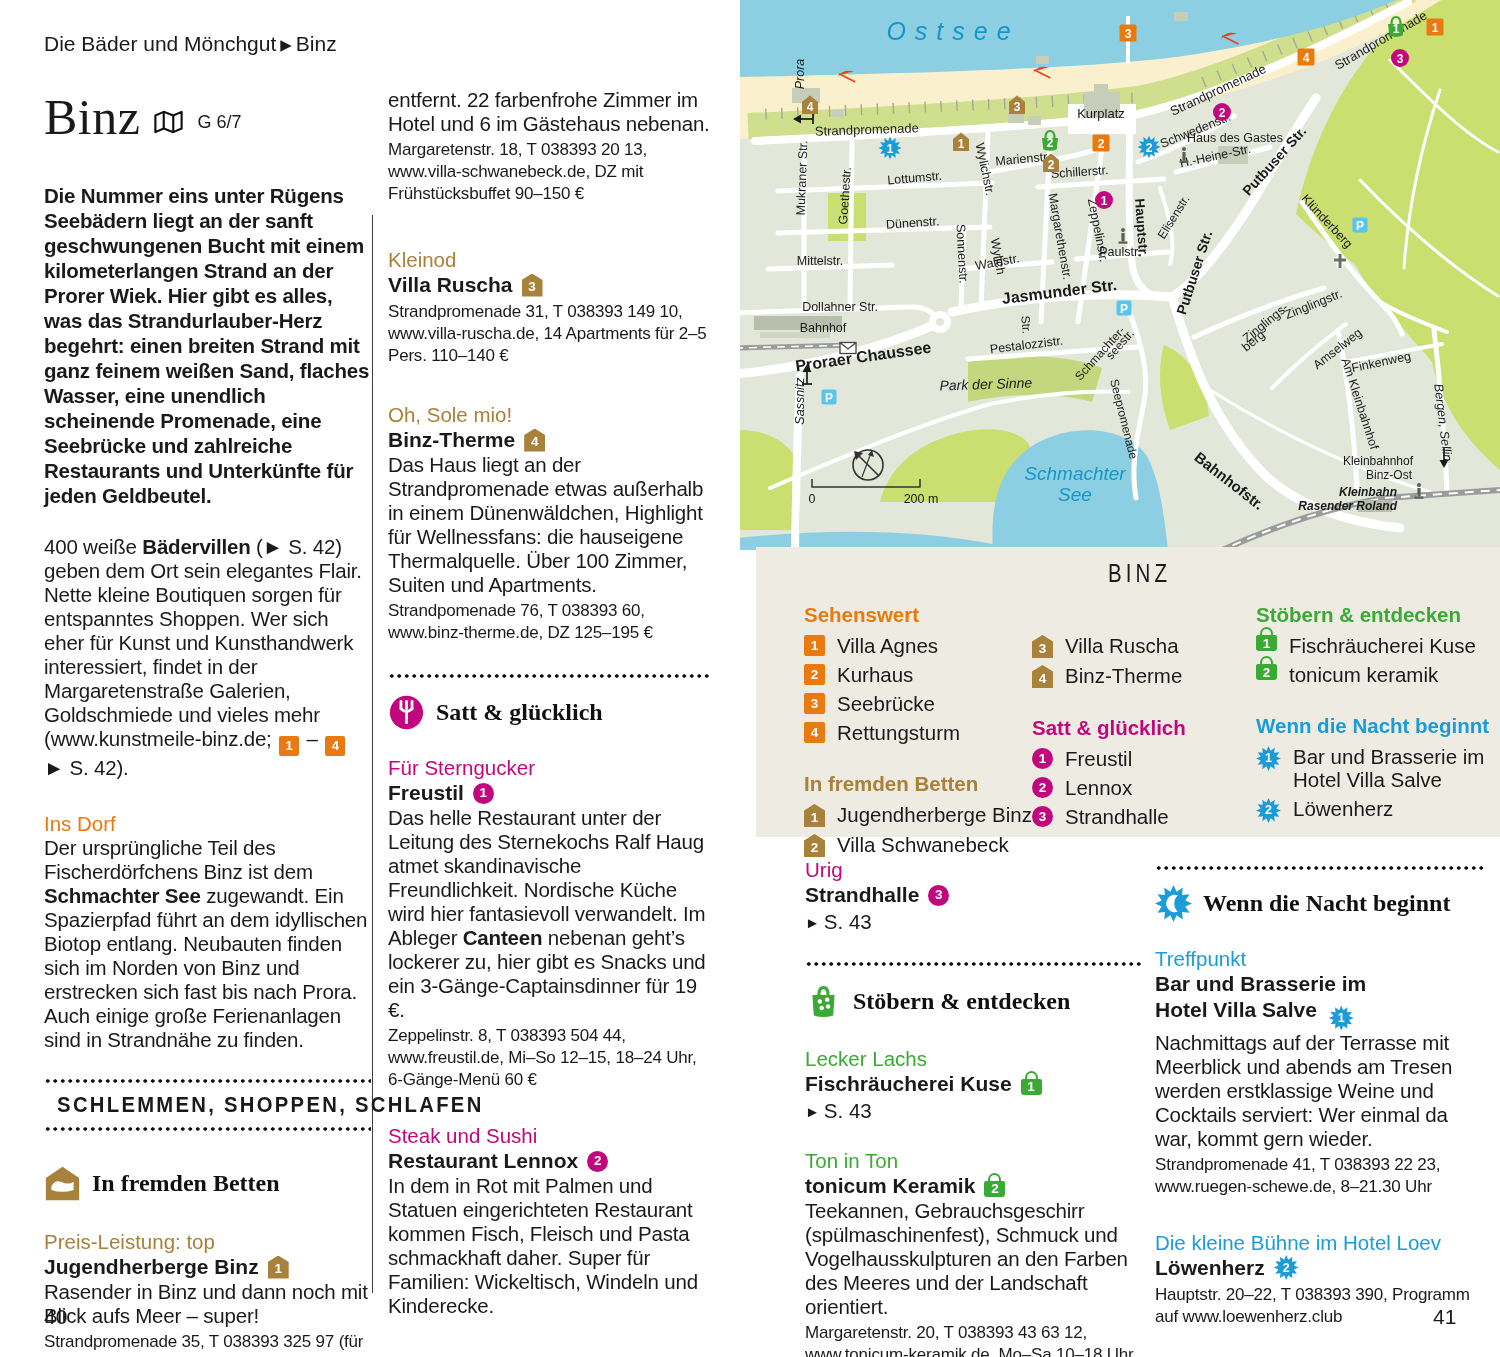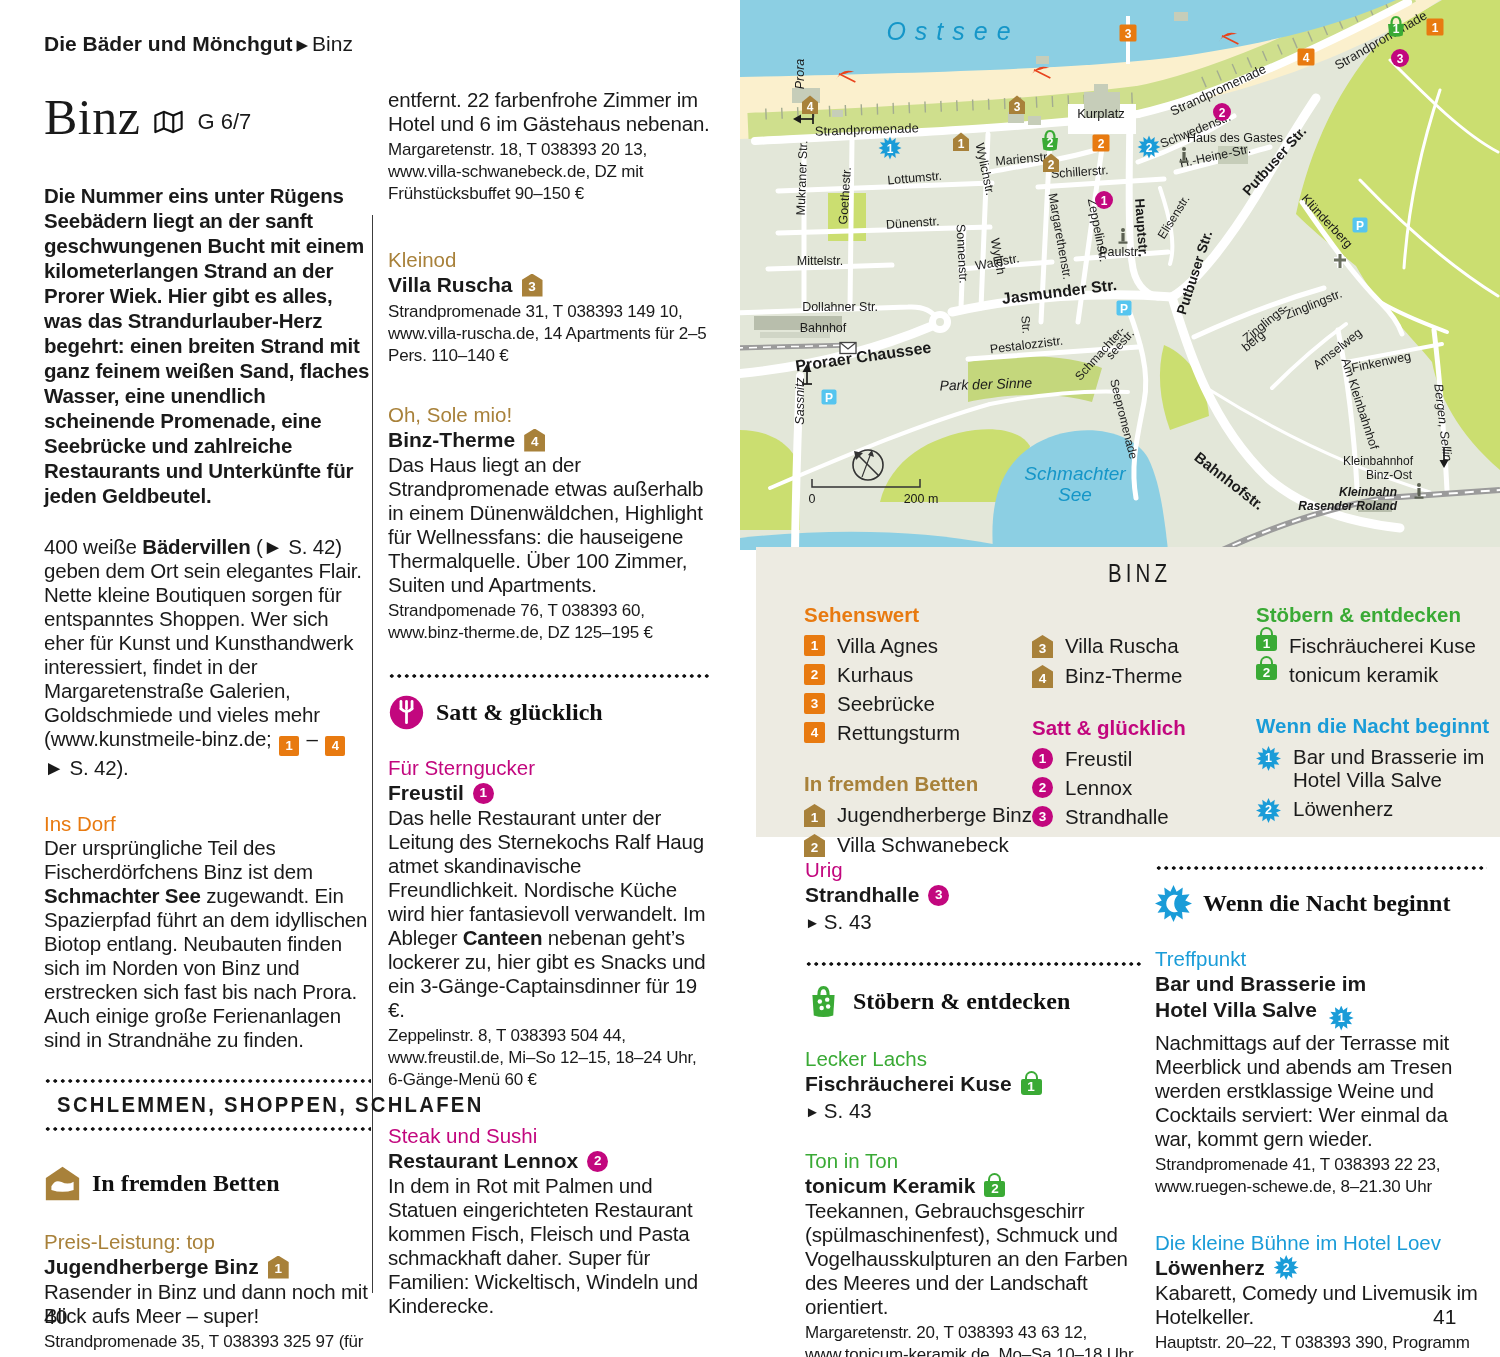--- a/index.html
+++ b/index.html
@@ -1,24 +1,24 @@
 <!DOCTYPE html>
 <html><head>
 <meta charset="utf-8">
 <style>
   html,body{margin:0;padding:0}
   body{width:1500px;height:1357px;background:#fff;position:relative;overflow:hidden;
        font-family:"Liberation Sans",sans-serif;color:#1a1a1a;}
   .abs{position:absolute}
   
   .pghead{font-size:21px}
-  .pghead b{font-weight:bold}
+  .pghead b{font-weight:normal}
   .pghead .tri{font-size:15px;vertical-align:1px;padding:0 4px}
   .title{font-family:"Liberation Serif",serif;font-size:50px;letter-spacing:.5px}
-  .mapref{font-size:22px}
+  .mapref{font-size:18px}
   .intro{font-weight:bold;font-size:20.5px;line-height:25px;letter-spacing:-.2px}
   .body{font-size:20.5px;line-height:24px;letter-spacing:-.2px}
   .contact{font-size:17px;line-height:22px;letter-spacing:-.2px;margin-top:3px}
   .kicker{font-weight:normal;font-size:20.5px;line-height:24px}
   .ename{font-weight:bold;font-size:21px;line-height:26px;display:flex;align-items:center;gap:9px}
   .c-sight{color:#e87a10}.c-bed{color:#a8813a}.c-food{color:#c2077e}.c-shop{color:#3aaa35}.c-night{color:#1a9cd8}
   .plink{font-size:20.5px;margin-top:2px}
   .plink .tri{font-size:15px;vertical-align:1px;margin-right:4px}
   .dotline{height:4px;background-image:radial-gradient(circle,#111 1.5px,transparent 1.9px);
            background-size:7.5px 4px;background-repeat:repeat-x;background-position:left center}
@@ -620,17 +620,16 @@
     </div>
     <div class="body">Nachmittags auf der Terrasse mit Meerblick und abends am Tresen werden erstklassige Weine und Cocktails serviert: Wer einmal da war, kommt gern wieder.</div>
     <div class="contact">Strandpromenade 41, T 038393 22 23, www.ruegen-schewe.de, 8–21.30 Uhr</div>
   </div>
   <div style="margin-top:33px">
     <div class="kicker c-night">Die kleine Bühne im Hotel Loev</div>
     <div class="ename">
       <span>Löwenherz</span>
       <span class="mk" data-kind="night">2</span>
     </div>
-    <div class="body">Kabarett, Comedy und Livemusik im Hotelkeller.</div>
     <div class="contact">Hauptstr. 20–22, T 038393 390, Programm auf www.loewenherz.club</div>
   </div>
 </div>
 <div class="abs pagenum" style="left:1433px;top:1305px">41</div>
 
 </body></html>

